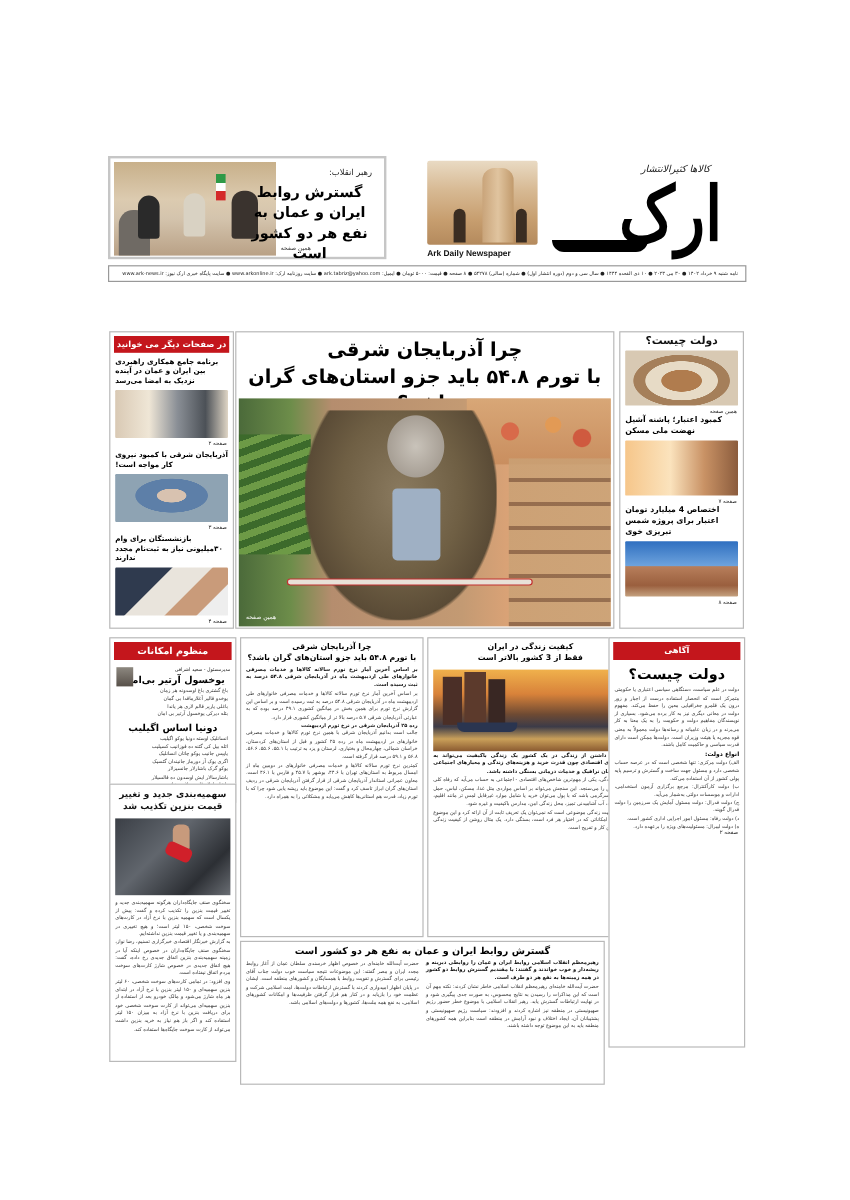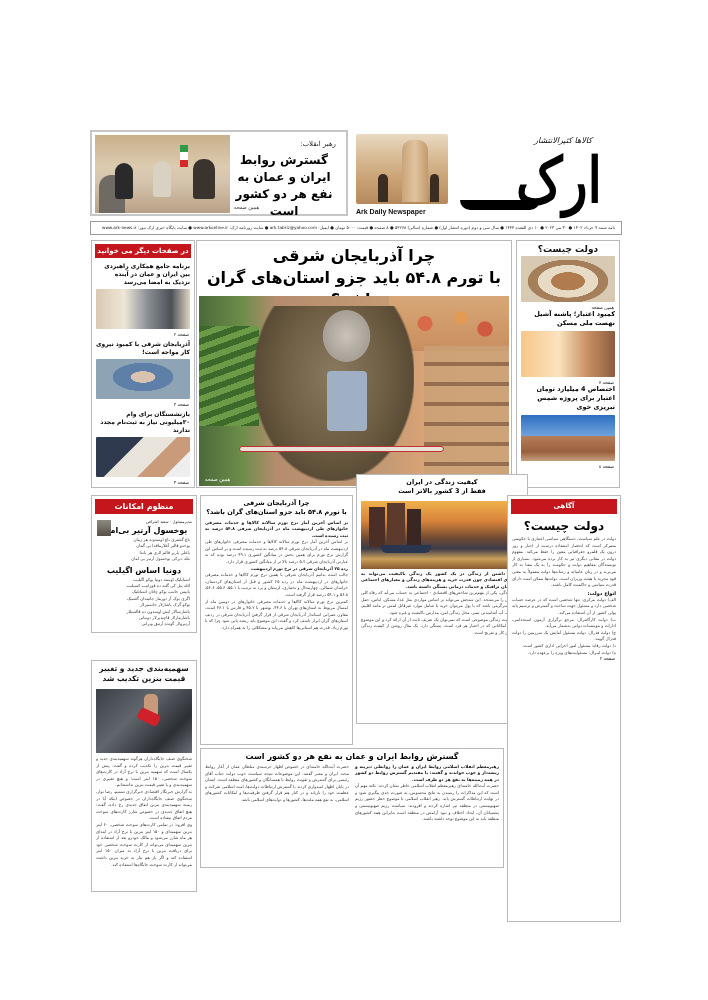--- a/index.html
+++ b/index.html
@@ -1,52 +1,52 @@
 <!DOCTYPE html>
 <html><head>
 <meta charset="utf-8">
 <style>
   * { box-sizing: border-box; margin: 0; padding: 0; }
   html, body { width: 708px; height: 1000px; background: #ffffff; overflow: hidden; }
   body { position: relative; font-family: "DejaVu Sans", sans-serif; color: #111; direction: rtl; }
 
-  .box { position: absolute; border: 1px solid #b9b9b9; background: #fff; }
+  .box { position: absolute; border: 1px solid #b9b9b9; background: #fff; margin-top: 36px; }
   .frame2 { position: absolute; border: 2px solid #c6c6c6; background: #fff; }
 
   
   .logo-area { position: absolute; left: 352px; top: 128px; width: 270px; height: 92px; }
   .logo-photo { position: absolute; left: 4px; top: 6px; width: 92px; height: 70px;
     background: linear-gradient(180deg,#e9dac3 0%,#d7b993 35%,#c79e6f 70%,#b48a5d 100%); border-radius: 2px; }
   .logo-photo .tower { position:absolute; left:46px; top:6px; width:26px; height:62px; background:linear-gradient(90deg,#c9a47a,#e0c49f,#c19a6c); border-radius:10px 10px 0 0;}
   .logo-photo .arch1 { position:absolute; left:22px; top:40px; width:10px; height:28px; background:#3b2d22; border-radius:6px 6px 0 0;}
   .logo-photo .arch2 { position:absolute; left:74px; top:40px; width:9px; height:28px; background:#3b2d22; border-radius:6px 6px 0 0;}
   .logo-en { position: absolute; left: 4px; top: 80px; font-family: "Liberation Sans", sans-serif; font-weight: bold; font-size: 7px; direction: ltr; color:#111; }
   .logo-fa-small { position: absolute; right: 30px; top: 8px; font-family: "DejaVu Serif", serif; font-style: italic; font-size: 8px; color:#111; }
   .logo-fa-big { position: absolute; right: 20px; top: 26px; font-family: "DejaVu Serif", serif; font-size: 52px; font-weight: bold; line-height: 1; color:#000; transform: scaleY(1.2); }
   .logo-swoosh { position:absolute; left:108px; top:72px; width:80px; height:10px; background:#000; border-radius: 0 0 40px 40px;}
 
-  .lead-box { left: 90px; top: 130px; width: 258px; height: 86px; }
+  .lead-box { left: 90px; top: 130px; width: 232px; height: 86px; }
   .lead-photo { position:absolute; left:3px; top:3px; width:135px; height:78px;
      background: linear-gradient(180deg,#c8b08a 0%,#dccbb0 40%,#d4c4ad 60%,#b9a186 100%); }
   .lead-photo .flag { position:absolute; left:85px; top:10px; width:8px; height:22px; background:linear-gradient(180deg,#2f9a47 0 33%,#fff 33% 66%,#d42a2a 66%);}
   .lead-photo .p1 { position:absolute; left:98px; top:24px; width:22px; height:40px; background:#3a332e; border-radius:10px 10px 3px 3px;}
   .lead-photo .p2 { position:absolute; left:58px; top:26px; width:18px; height:36px; background:#d9d2c3; border-radius:9px 9px 3px 3px;}
   .lead-photo .p3 { position:absolute; left:20px; top:28px; width:18px; height:36px; background:#2a2a2a; border-radius:9px 9px 3px 3px;}
   .lead-photo .p4 { position:absolute; left:4px; top:40px; width:26px; height:38px; background:#6f6a64; border-radius:12px 12px 0 0;}
   .lead-kicker { position:absolute; right:10px; top:8px; font-size:7px; color:#222; }
   .lead-title { position:absolute; right:6px; top:20px; width:112px; text-align:center; font-weight:bold; font-size:12px; line-height:17px; color:#000; }
   .lead-page { position:absolute; left:142px; top:72px; font-size:5px; color:#333; }
 
   .info-bar { position:absolute; left:90px; top:221px; width:532px; height:14px; border:1px solid #999; font-size:4.2px; line-height:12px; padding:0 6px; white-space:nowrap; overflow:hidden; color:#222; }
 
   
   .col-left-top { left: 91px; top: 240px; width: 104px; height: 248px; }
   .red-banner { background:#c4161c; color:#fff; font-weight:bold; text-align:center; }
   .col-left-top .red-banner { margin:3px; height:14px; font-size:7px; line-height:14px; }
-  .side-item-title { font-weight:bold; text-align:right; font-size:6px; line-height:8px; padding:0 4px; color:#000; }
+  .side-item-title { font-weight:bold; text-align:left; font-size:6px; line-height:8px; padding:0 4px; color:#000; }
   .thumb { margin: 3px 4px; height: 40px; border-radius:1px; }
   .page-ref { font-size:4.5px; padding: 0 5px; color:#222; }
 
   
   .center-top { left: 196px; top: 240px; width: 316px; height: 248px; }
   .headline { text-align:center; font-weight:bold; font-size:16px; line-height:22px; color:#000; padding-top:4px; }
   .hero { position:absolute; left:2px; top:55px; width:310px; height:190px; overflow:hidden;
     background: linear-gradient(90deg,#4b6a3a 0%,#6d8d4a 14%,#b58d6e 25%,#c39a73 60%,#d9a276 72%,#e0b58a 100%); }
   .hero .man { position:absolute; left:55px; top:10px; width:160px; height:175px; background:radial-gradient(ellipse at 50% 40%,#8a7a5f 0%,#6f5f44 45%,#5a4b36 70%, transparent 72%); }
   .hero .head { position:absolute; left:120px; top:10px; width:55px; height:60px; background:radial-gradient(ellipse,#c9c3ba 0%,#a79f95 60%,transparent 62%); }
@@ -63,43 +63,43 @@
   .col-right-top .thumb { height: 46px; }
 
   
   .op-box { left: 91px; top: 495px; width: 106px; height: 138px; }
   .op-box .red-banner { margin:3px; height:15px; font-size:8px; line-height:15px; }
   .op-author { font-size:4px; padding:2px 4px 0; color:#222; }
   .op-photo { position:absolute; left:5px; top:24px; width:14px; height:16px; background:linear-gradient(#8d8880,#575049); }
   .poem-title { font-weight:bold; font-size:8px; text-align:center; padding:2px 4px; color:#000; }
   .poem-line { font-size:4.2px; line-height:6.4px; padding:0 6px; color:#333; }
 
-  .gas-box { left: 91px; top: 660px; width: 106px; height: 232px; }
+  .gas-box { left: 91px; top: 617px; width: 106px; height: 232px; }
   .gas-box .title { text-align:center; font-weight:bold; font-size:7.5px; line-height:10px; padding:3px 3px; }
   .gas-photo { margin: 2px 4px; height:64px; background:linear-gradient(135deg,#3b3f46 0%,#61666d 40%,#2c2f34 75%,#6a6e74 100%); position:relative; }
   .gas-photo .nozzle { position:absolute; left:42px; top:22px; width:22px; height:12px; background:#d0202a; border-radius:4px; transform:rotate(25deg);}
   .gas-photo .hand { position:absolute; left:48px; top:5px; width:14px; height:24px; background:#c79a7c; border-radius:5px;}
   .body-text { font-size:4.2px; line-height:6.6px; text-align:justify; color:#333; padding:0 4px; }
 
   .art-a { left: 200px; top: 495px; width: 153px; height: 250px; }
-  .art-b { left: 356px; top: 474px; width: 172px; height: 250px; }
+  .art-b { left: 356px; top: 495px; width: 172px; height: 250px; }
   .art-title { text-align:center; font-weight:bold; font-size:6.5px; line-height:9px; padding:3px 3px; color:#000; }
   .art-lead { font-weight:bold; font-size:4.3px; line-height:6.4px; text-align:justify; padding:0 4px; color:#111; }
   .city-photo { margin:2px 4px; height:68px; background:linear-gradient(180deg,#f0b14c 0%,#d8823a 30%,#6e4a33 55%,#3c3b48 70%,#caa05a 85%,#8a5a30 100%); position:relative; overflow:hidden;}
   .city-photo .b1 { position:absolute; left:8px; top:6px; width:16px; height:40px; background:#4b2f27;}
   .city-photo .b2 { position:absolute; left:26px; top:2px; width:18px; height:44px; background:#5c3a2c;}
   .city-photo .b3 { position:absolute; left:46px; top:8px; width:14px; height:38px; background:#392723;}
   .city-photo .boat { position:absolute; left:20px; top:44px; width:50px; height:8px; background:#2a3550; border-radius:0 0 6px 6px;}
 
   .art-c { left: 200px; top: 748px; width: 304px; height: 120px; }
   .art-c .art-title { font-size:8px; }
   .two-col { display:flex; gap:6px; padding: 0 4px; }
   .two-col > div { flex:1; }
 
-  .ag-box { left: 507px; top: 495px; width: 114px; height: 427px; }
+  .ag-box { left: 507px; top: 495px; width: 114px; height: 342px; }
   .ag-box .red-banner { margin:3px; height:15px; font-size:7px; line-height:15px; }
   .ag-title { text-align:center; font-weight:bold; font-size:12px; padding:2px 0 3px; color:#000; }
   .sub-h { font-weight:bold; font-size:5px; padding:1px 4px; color:#000; }
 </style>
 </head>
 <body>
 
 <div class="logo-area">
   <div class="logo-photo">
     <div class="tower"></div>

